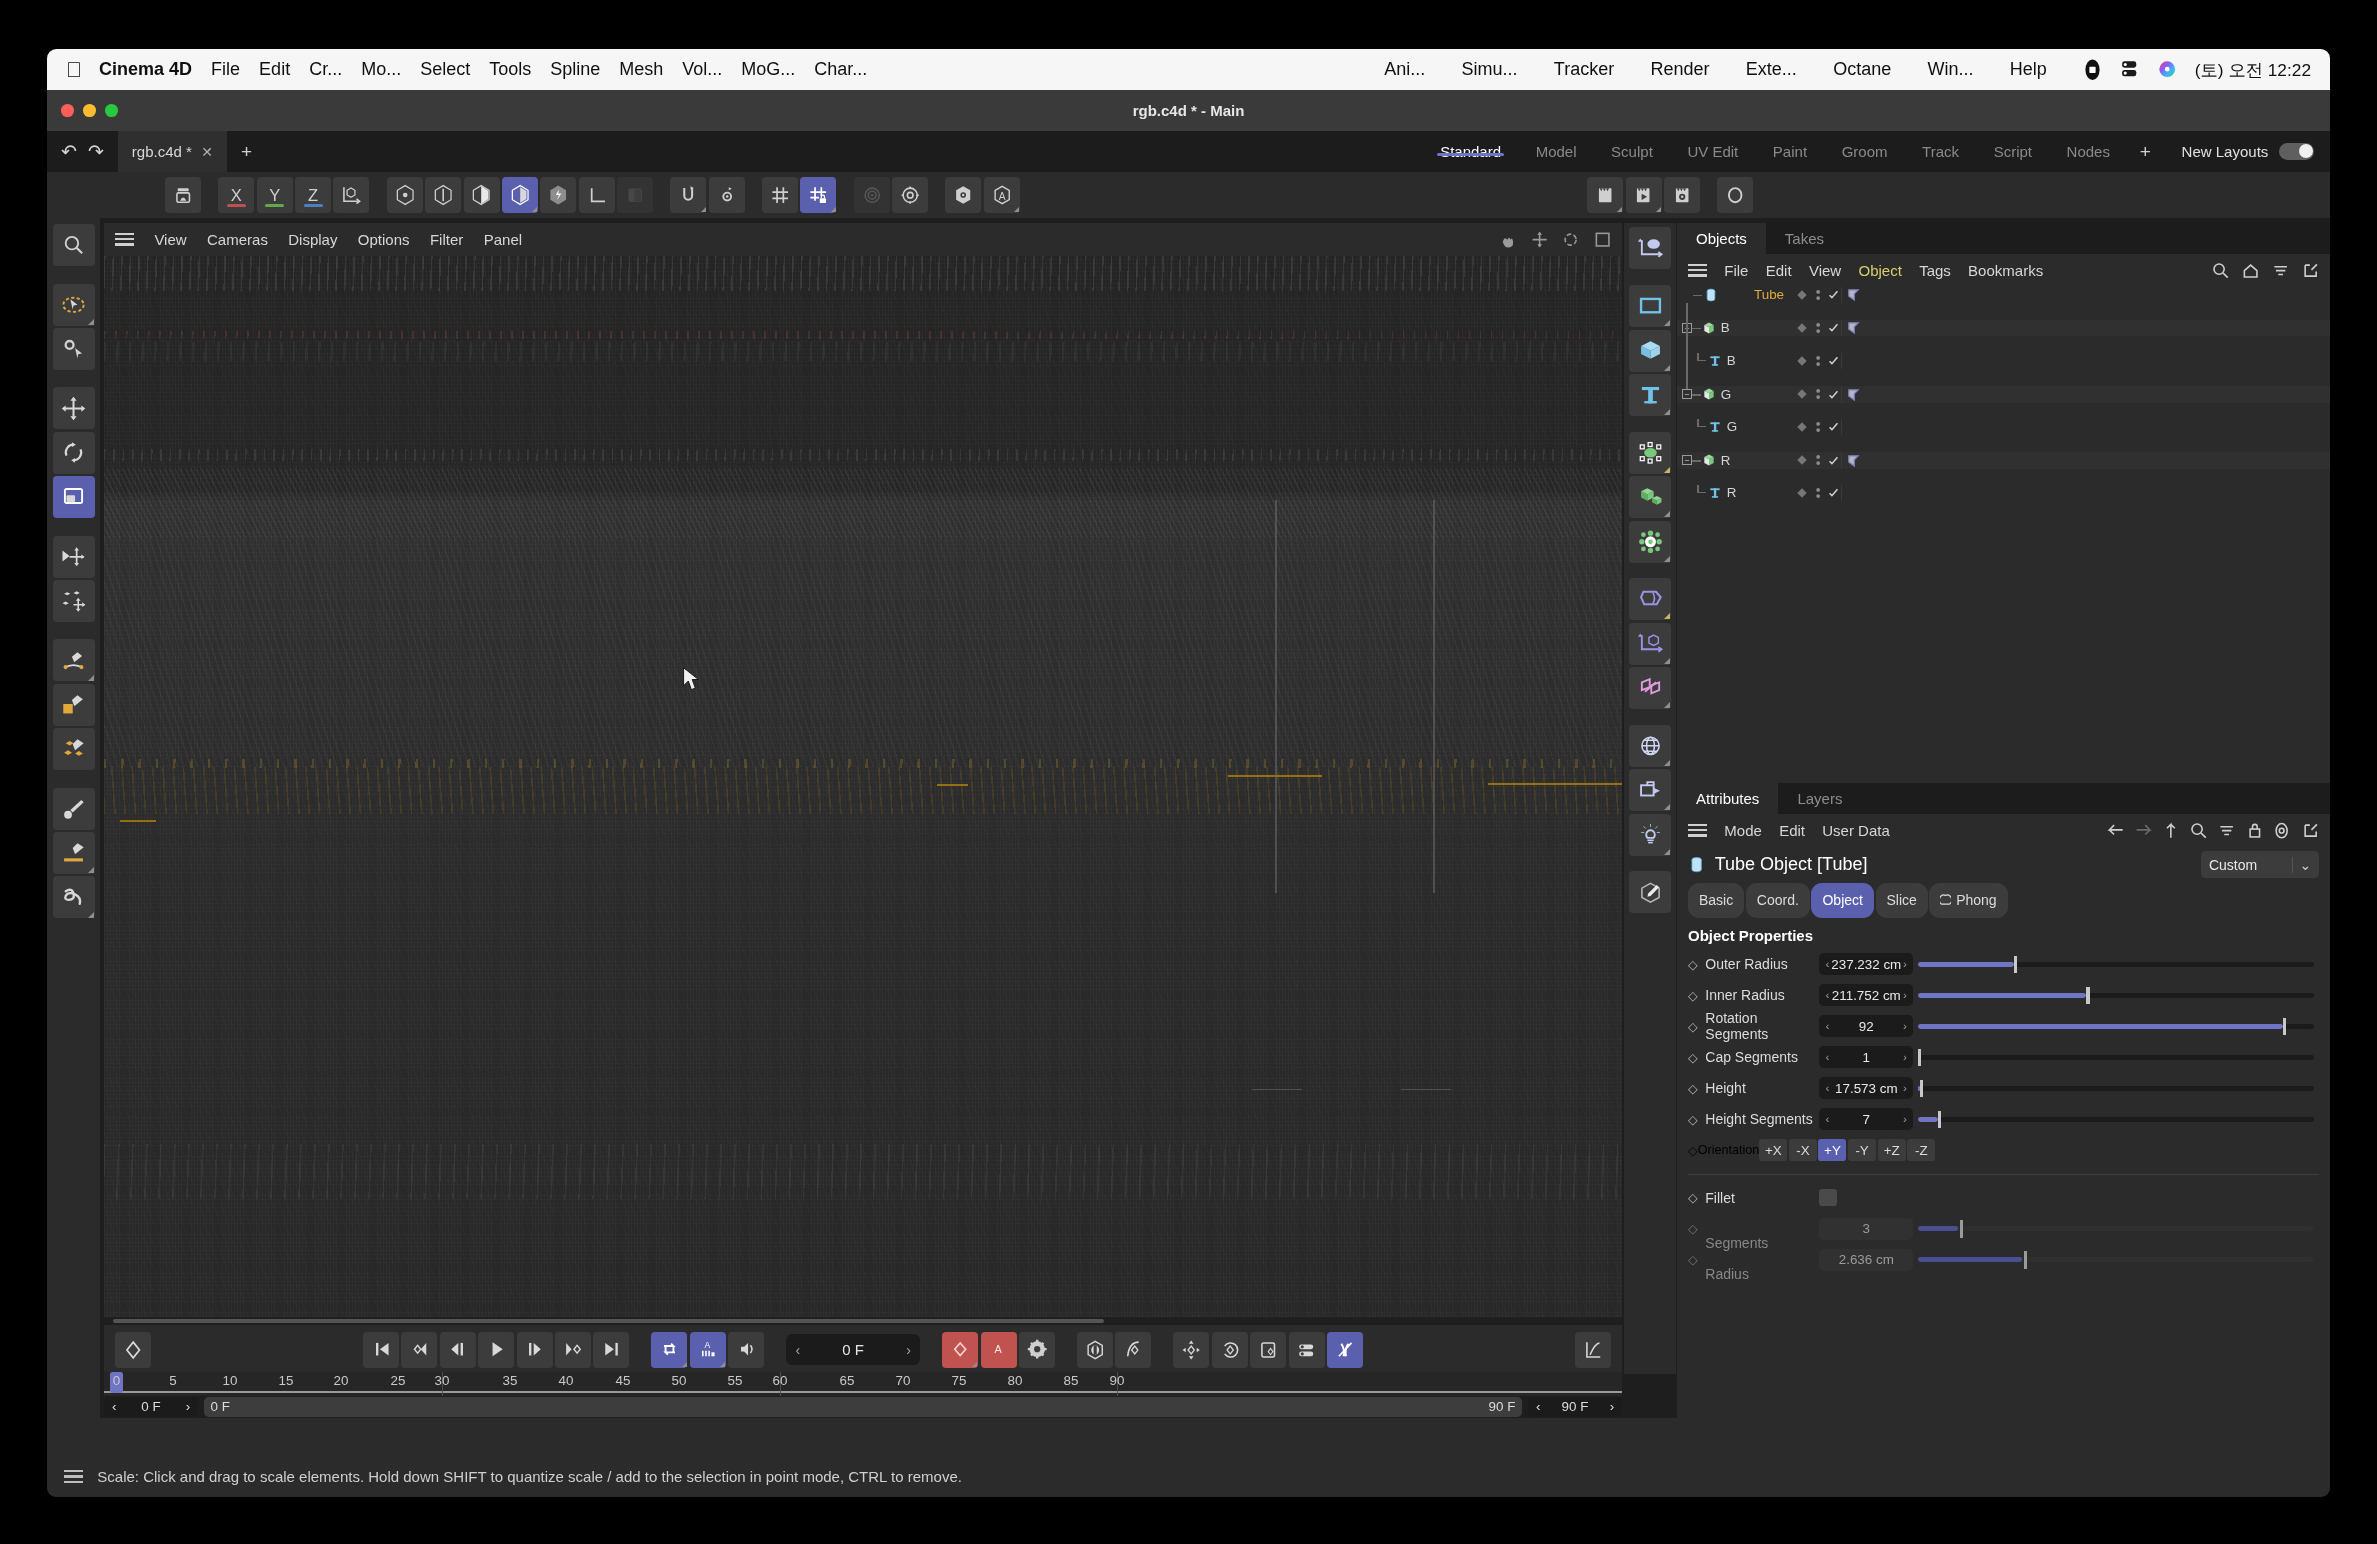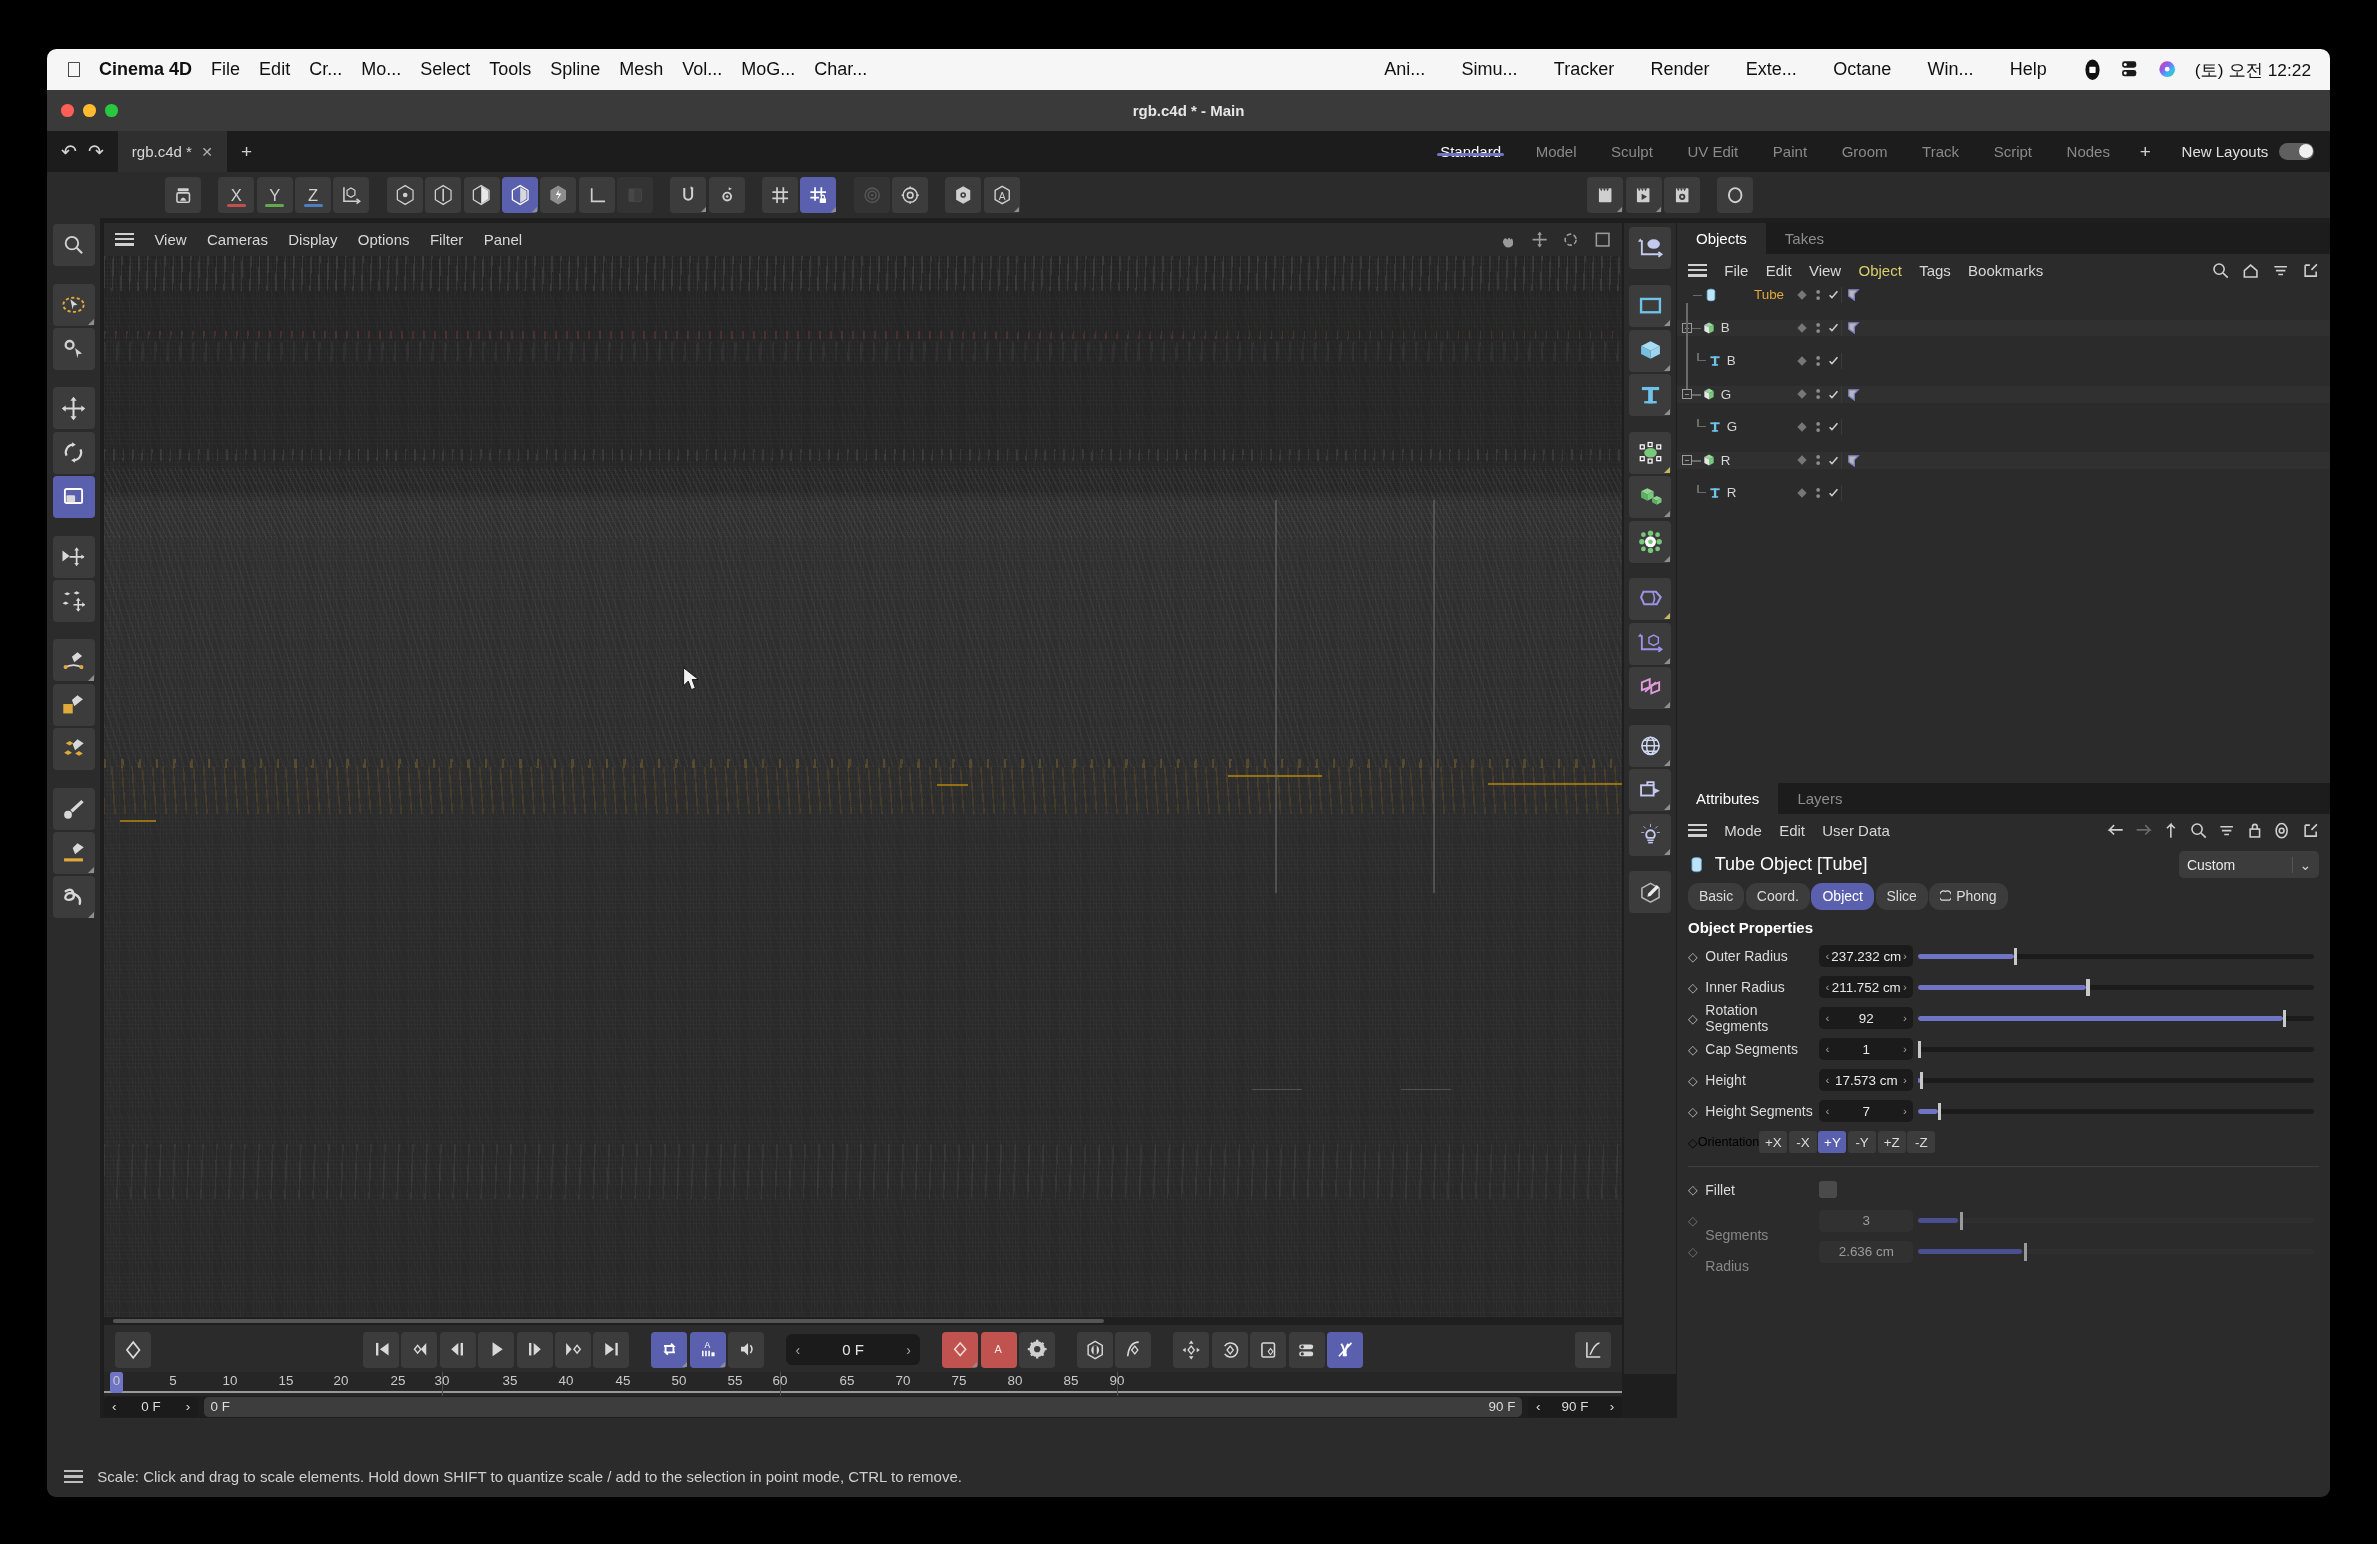--- a/index.html
+++ b/index.html
@@ -265,30 +265,30 @@
   .am { position: absolute; left: 0; right: 0; top: 560px; bottom: 0; background: #2b2b2b; }
   .amhead { height: 33px; display: flex; align-items: center; gap: 17.3px; padding: 0 11px; }
   .amhead .hamb { display: flex; flex-direction: column; gap: 3.1px; }
   .amhead .hamb i { display: block; width: 19px; height: 2.4px; background: #d0d0d0; }
   .amhead .am-m { color: #d7d7d7; font-size: 15px; }
   .amhead .amright { margin-left: auto; display: flex; gap: 11px; align-items: center; }
 
   .objline { height: 36px; display: flex; align-items: center; padding: 0 11px; gap: 9.4px; }
   .objline .olabel { color: #ffffff; font-size: 18px; }
   .combo {
-    margin-left: auto; width: 140px; height: 27px; background: #3c3c3c; border-radius: 4.7px;
+    margin-left: auto; width: 118px; height: 27px; background: #3c3c3c; border-radius: 4.7px;
     display: flex; align-items: center; justify-content: space-between;
     padding: 0 7.9px; color: #e8e8e8; font-size: 14px;
   }
   .combo .cv { flex: 1 1 auto; text-align: left; }
   .combo .cd { border-left: 0.8px solid #555; padding-left: 6.3px; color: #cfcfcf; }
 
   .atabs { display: flex; gap: 1.6px; padding: 0 11px; }
   .atabs .at {
-    height: 27px; padding: 0 11px; background: #3c3c3c; border-radius: 11px;
+    height: 35px; padding: 0 11px; background: #3c3c3c; border-radius: 11px;
     display: flex; align-items: center; gap: 4.7px; color: #dcdcdc; font-size: 14px;
   }
   .atabs .at.active { background: #5b60ae; color: #fff; }
 
   .sechead { padding: 9.4px 11px 4.7px; color: #ffffff; font-size: 15px; font-weight: bold; }
 
   .prow { height: 31px; display: flex; align-items: center; padding: 0 11px; gap: 0; }
   .prow .dia { width: 17.3px; color: #b9b9b9; font-size: 12.6px; }
   .prow .plabel { width: 114px; color: #dcdcdc; font-size: 14px; }
   .prow .plabel.dim { color: #888; margin-top: 28px; }

